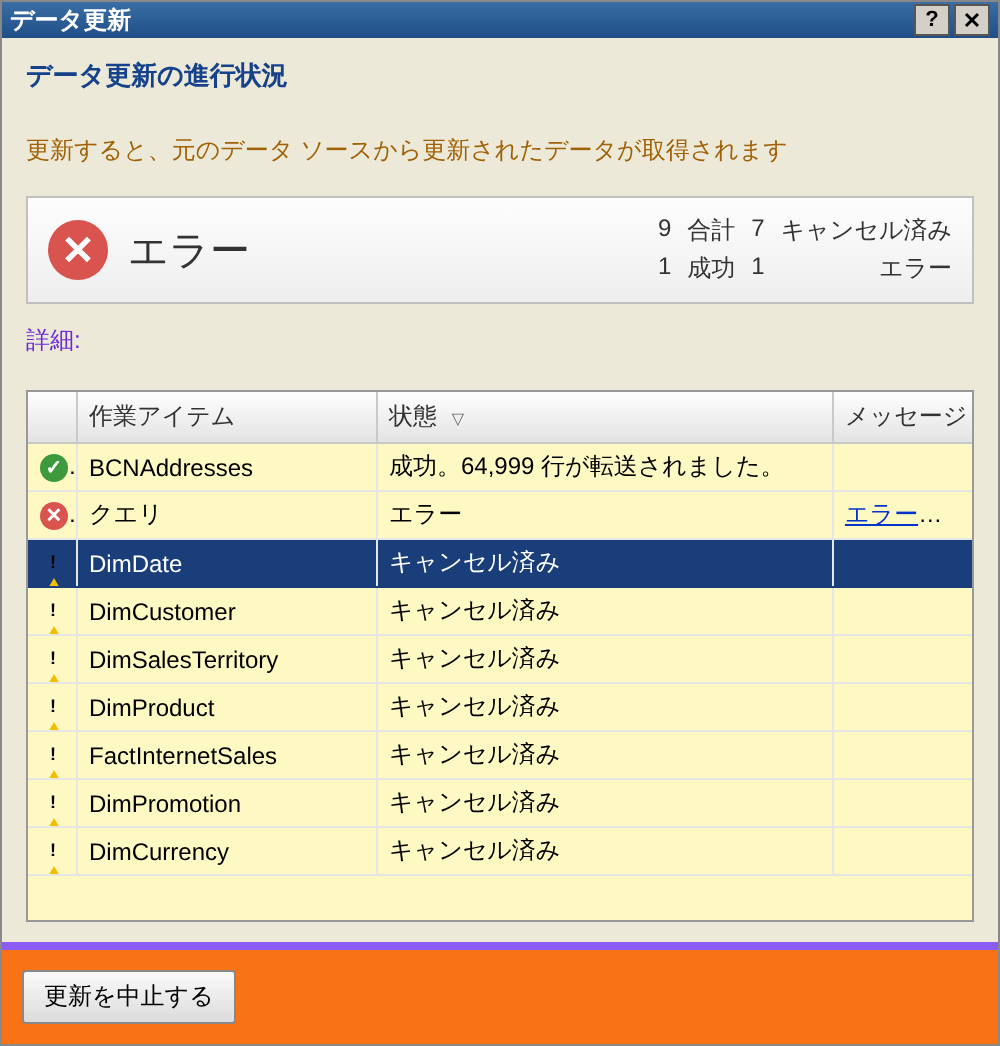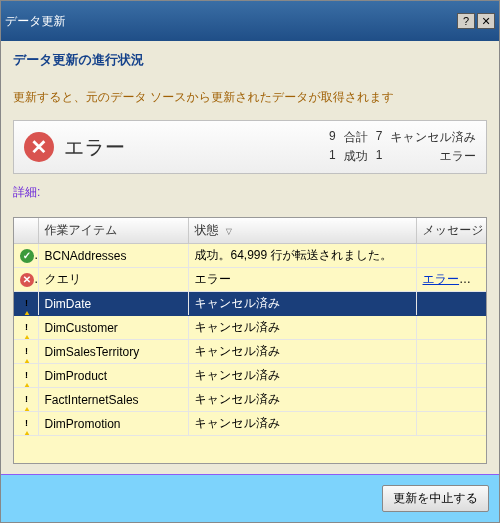--- a/index.html
+++ b/index.html
@@ -11,26 +11,26 @@
     color:#000;
   }
   .window {
     width:500px; height:523px;
     border:1px solid #888;
     background:#ECE9D8;
     display:flex; flex-direction:column;
     position:relative;
   }
   .titlebar {
-    height:40px;
+    height:18px;
     background:linear-gradient(#3a6ea5,#1f4e87);
     color:#fff;
     display:flex; align-items:center;
     padding:0 4px;
-    font-weight:normal;
+    font-weight:bold;
     font-size:12px;
   }
   .titlebar .spacer { flex:1; }
   .titlebtn {
     width:18px; height:16px;
     background:#d4d0c8;
     border:1px solid #555;
     margin-left:2px;
     display:flex; align-items:center; justify-content:center;
     font-size:11px; color:#000;
@@ -147,24 +147,23 @@
     border-bottom:12px solid #f0c000; position:relative; border-radius:0;
   }
   .ic-warn::after{
     content:"!"; position:absolute; left:-2px; top:1px; font-size:9px; color:#000; font-weight:bold;
   }
   a.msglink { color:#0033cc; text-decoration:underline; cursor:pointer; }
   .sortmark { font-size:8px; color:#666; margin-left:4px; }
   .btnbar {
     padding:10px;
     display:flex;
-    justify-content:flex-end;
     gap:8px;
-    border-top:1px solid #8b5cf6;
-    background:#7dd3fc;
+    border-top:4px solid #8b5cf6;
+    background:#f97316;
   }
   button.dlgbtn {
     min-width:80px;
     padding:4px 10px;
     font-family:inherit;
     font-size:12px;
     background:linear-gradient(#fafafa,#dcdcdc);
     border:1px solid #888;
     border-radius:2px;
     cursor:default;
@@ -265,20 +264,26 @@
               <td>FactInternetSales</td>
               <td>キャンセル済み</td>
               <td><span></span></td>
             </tr>
             <tr>
               <td><span class="ic-warn"></span></td>
               <td>DimPromotion</td>
               <td>キャンセル済み</td>
               <td><span></span></td>
             </tr>
+            <tr>
+              <td><span class="ic-warn"></span></td>
+              <td>DimCurrency</td>
+              <td>キャンセル済み</td>
+              <td><span></span></td>
+            </tr>
           </tbody>
       </table>
     </div>
 
   </div>
 
   <div class="btnbar">
     <button class="dlgbtn">更新を中止する</button>
   </div>
 

